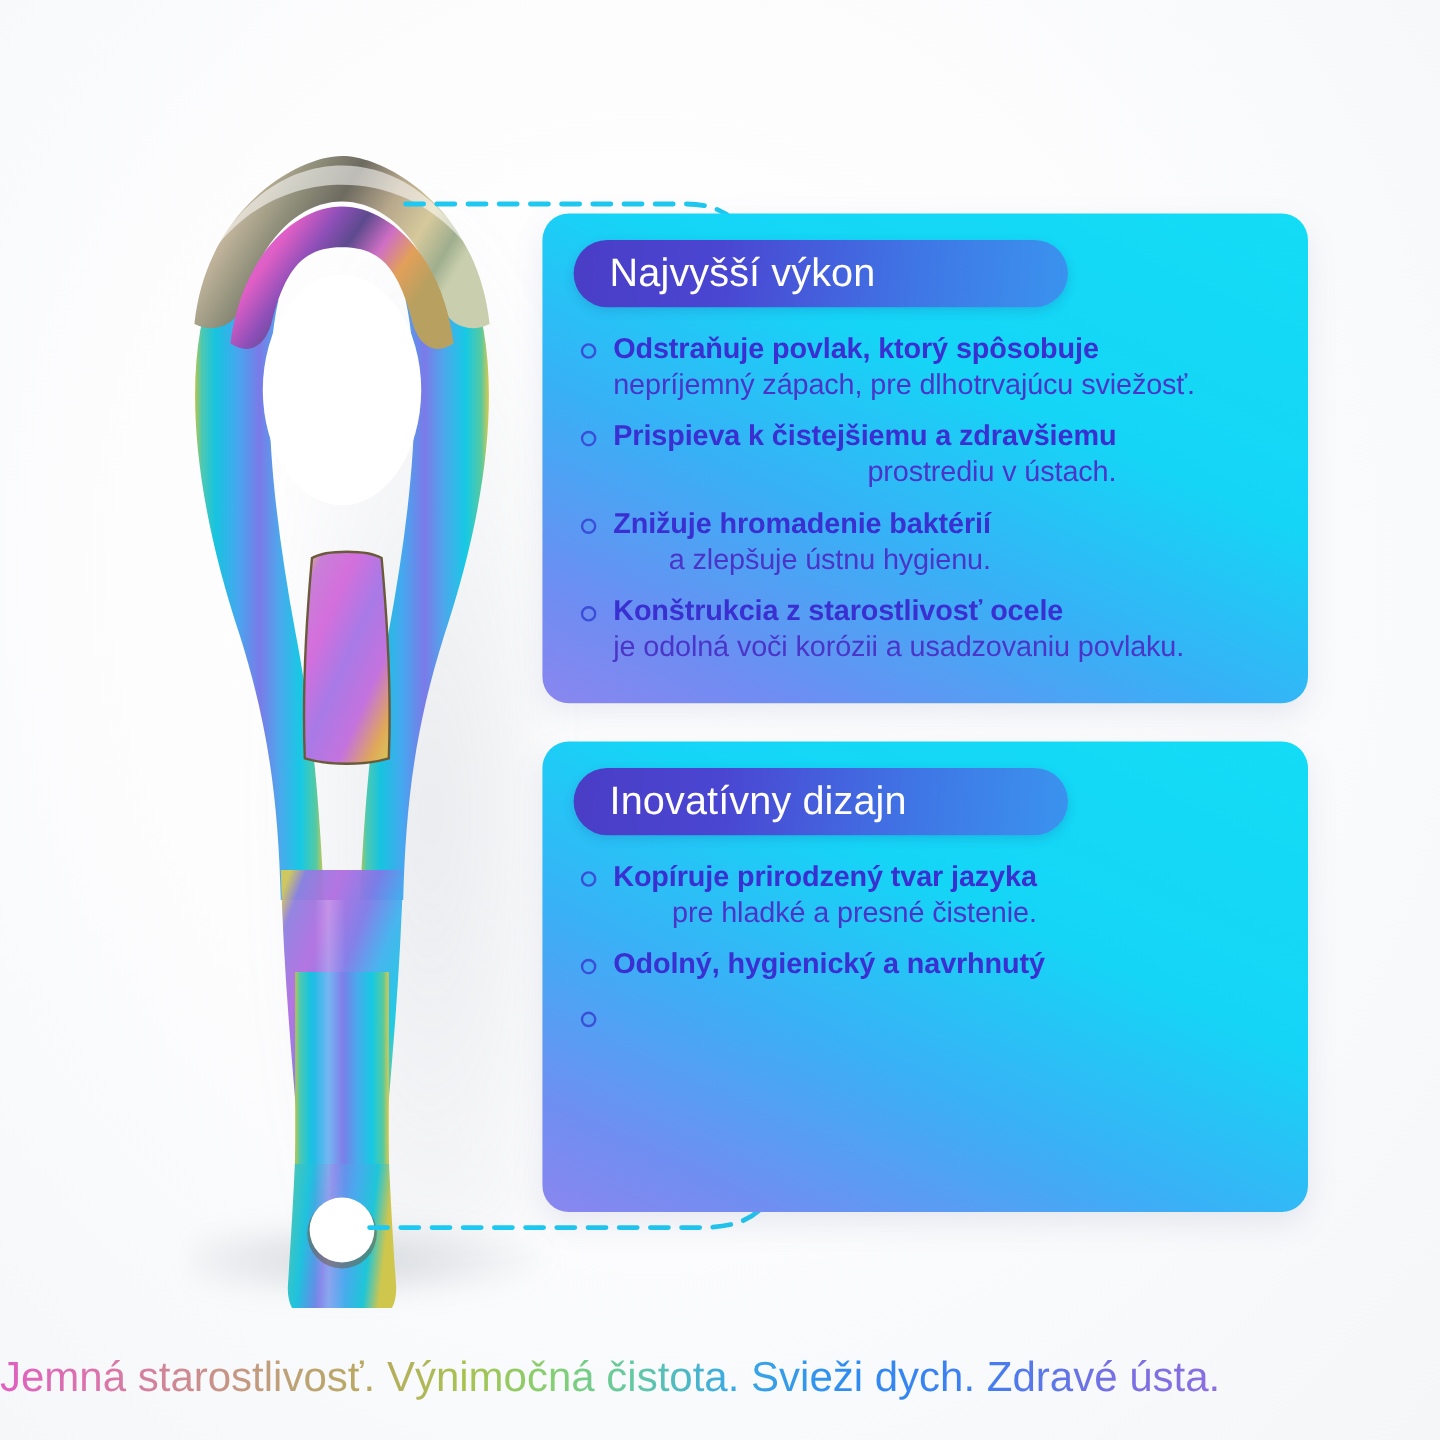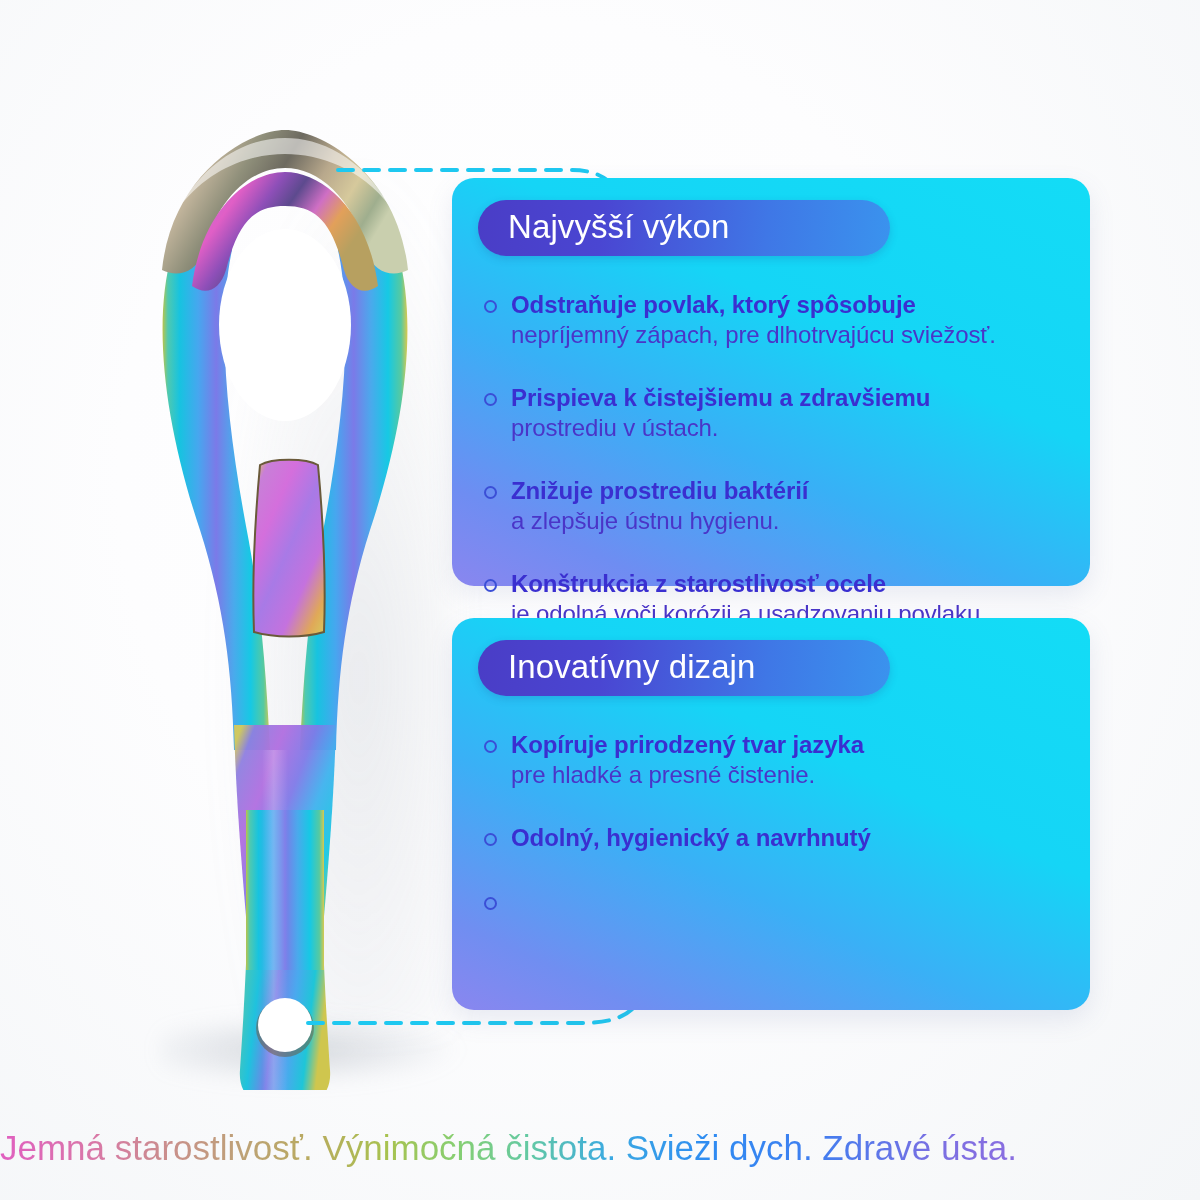--- a/index.html
+++ b/index.html
@@ -51,34 +51,34 @@
     box-shadow: 0 3px 9px rgba(40,50,140,.18);
   }
   .card-pill h2{
     color:#ffffff; font-size:33px; font-weight:400; letter-spacing:.1px; line-height:1.1;
     white-space:nowrap;
   }
   #card-performance .card-pill{ min-width:412px; }
   #card-design .card-pill{ min-width:412px; }
 
   ul.bullets{ list-style:none; margin-top:20px; }
-  ul.bullets li{ display:flex; align-items:flex-start; margin-bottom:14px;margin-top:34px; }
+  ul.bullets li{ display:flex; align-items:flex-start; margin-bottom:14px; }
   #card-performance ul.bullets li{ margin-bottom:14px; }
   .bullet-ring{
     flex:0 0 auto;
     width:13px; height:13px; border-radius:50%;
     border:2px solid #3b4fd6;
     margin:10px 14px 0 6px;
   }
   .bullet-text{ line-height:1.23; }
   .bullet-text .b-strong{
     display:block; color:#3a2fd0; font-weight:bold; font-size:24px; letter-spacing:-.1px;
   }
   .bullet-text .b-sub{
-    display:block; color:#4a35c8; font-weight:400; font-size:24px; letter-spacing:-.1px;
+    display:block; color:#4a35c8; font-weight:400; font-size:24px; letter-spacing:-.1px;text-align:right;
   }
 
   
   #tagline{
     position:absolute; left:0; top:1128px; width:961px; text-align:center;
     font-size:35px; font-weight:400; white-space:nowrap;
   }
   #tagline .g{
     background-image: linear-gradient(90deg,
       #e05fc0 0%, #d977a8 9%, #c79387 18%, #bda276 24%,
@@ -235,21 +235,21 @@
     <li>
       <span class="bullet-ring"></span>
       <span class="bullet-text">
         <span class="b-strong">Prispieva k čistejšiemu a zdravšiemu</span>
         <span class="b-sub">prostrediu v ústach.</span>
       </span>
     </li>
     <li>
       <span class="bullet-ring"></span>
       <span class="bullet-text">
-        <span class="b-strong">Znižuje prostrediu baktérií</span>
+        <span class="b-strong">Znižuje hromadenie baktérií</span>
         <span class="b-sub">a zlepšuje ústnu hygienu.</span>
       </span>
     </li>
     <li>
       <span class="bullet-ring"></span>
       <span class="bullet-text">
         <span class="b-strong">Konštrukcia z starostlivosť ocele</span>
         <span class="b-sub">je odolná voči korózii a usadzovaniu povlaku.</span>
       </span>
     </li>

